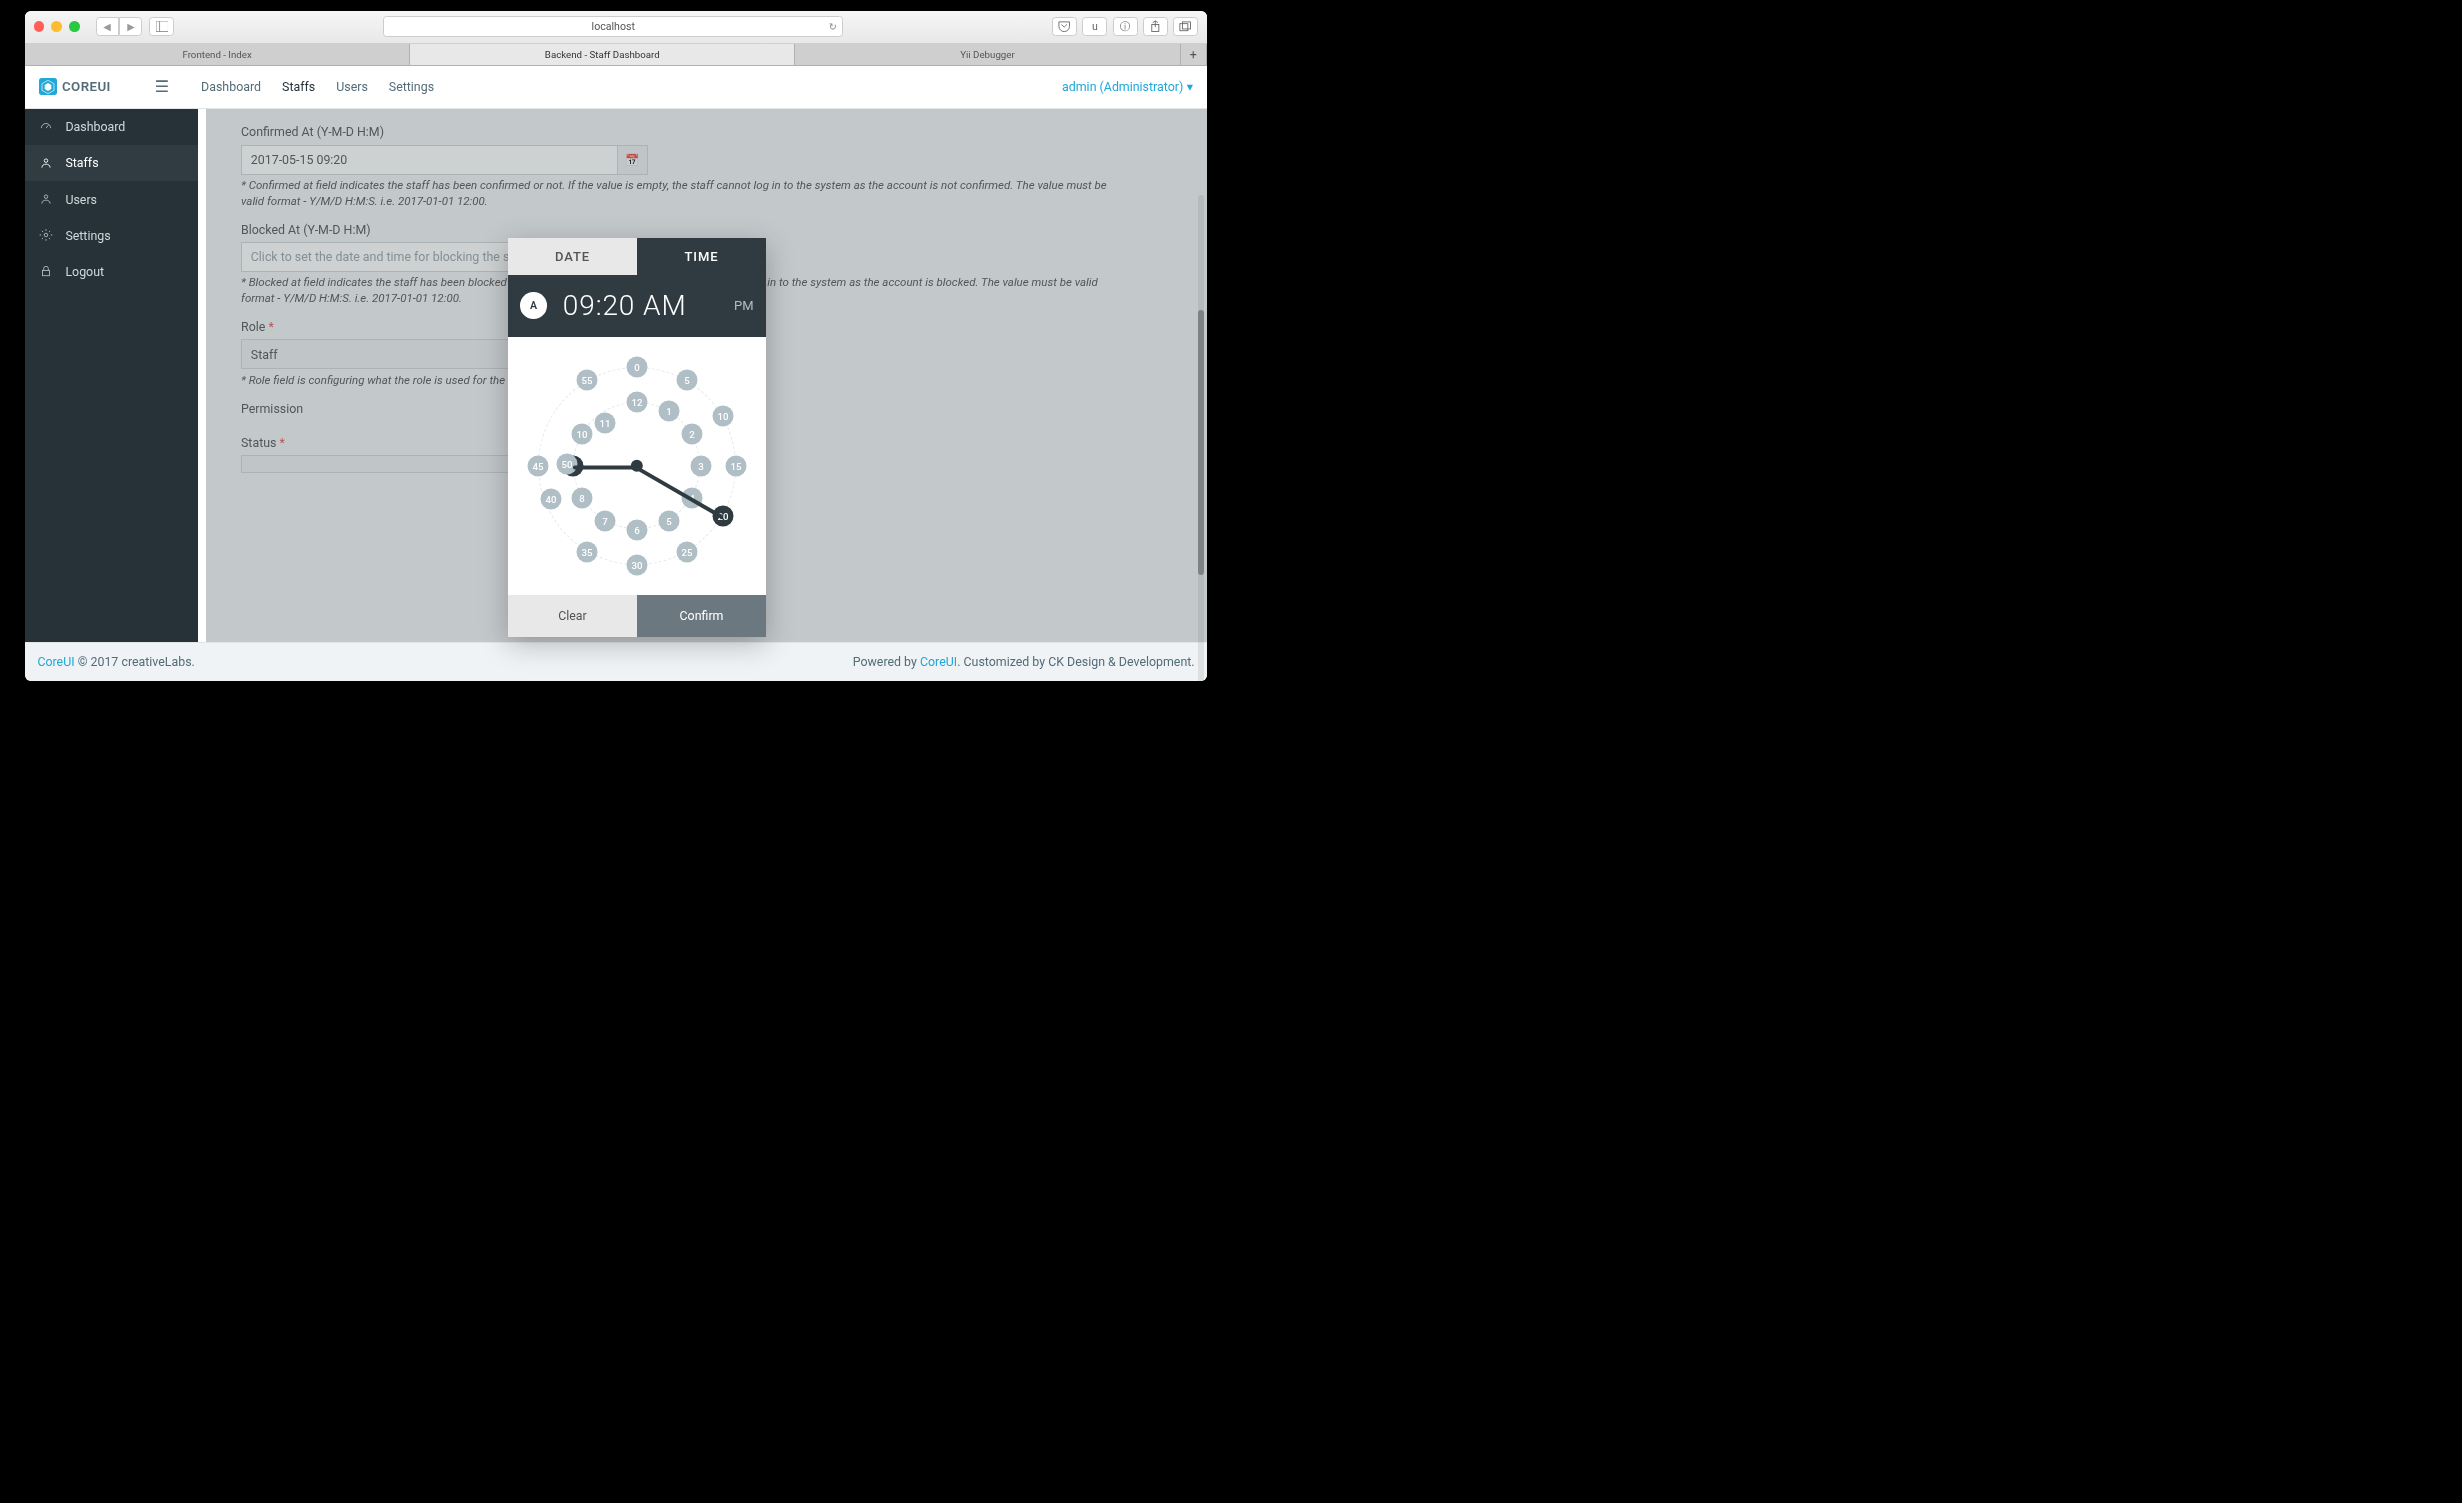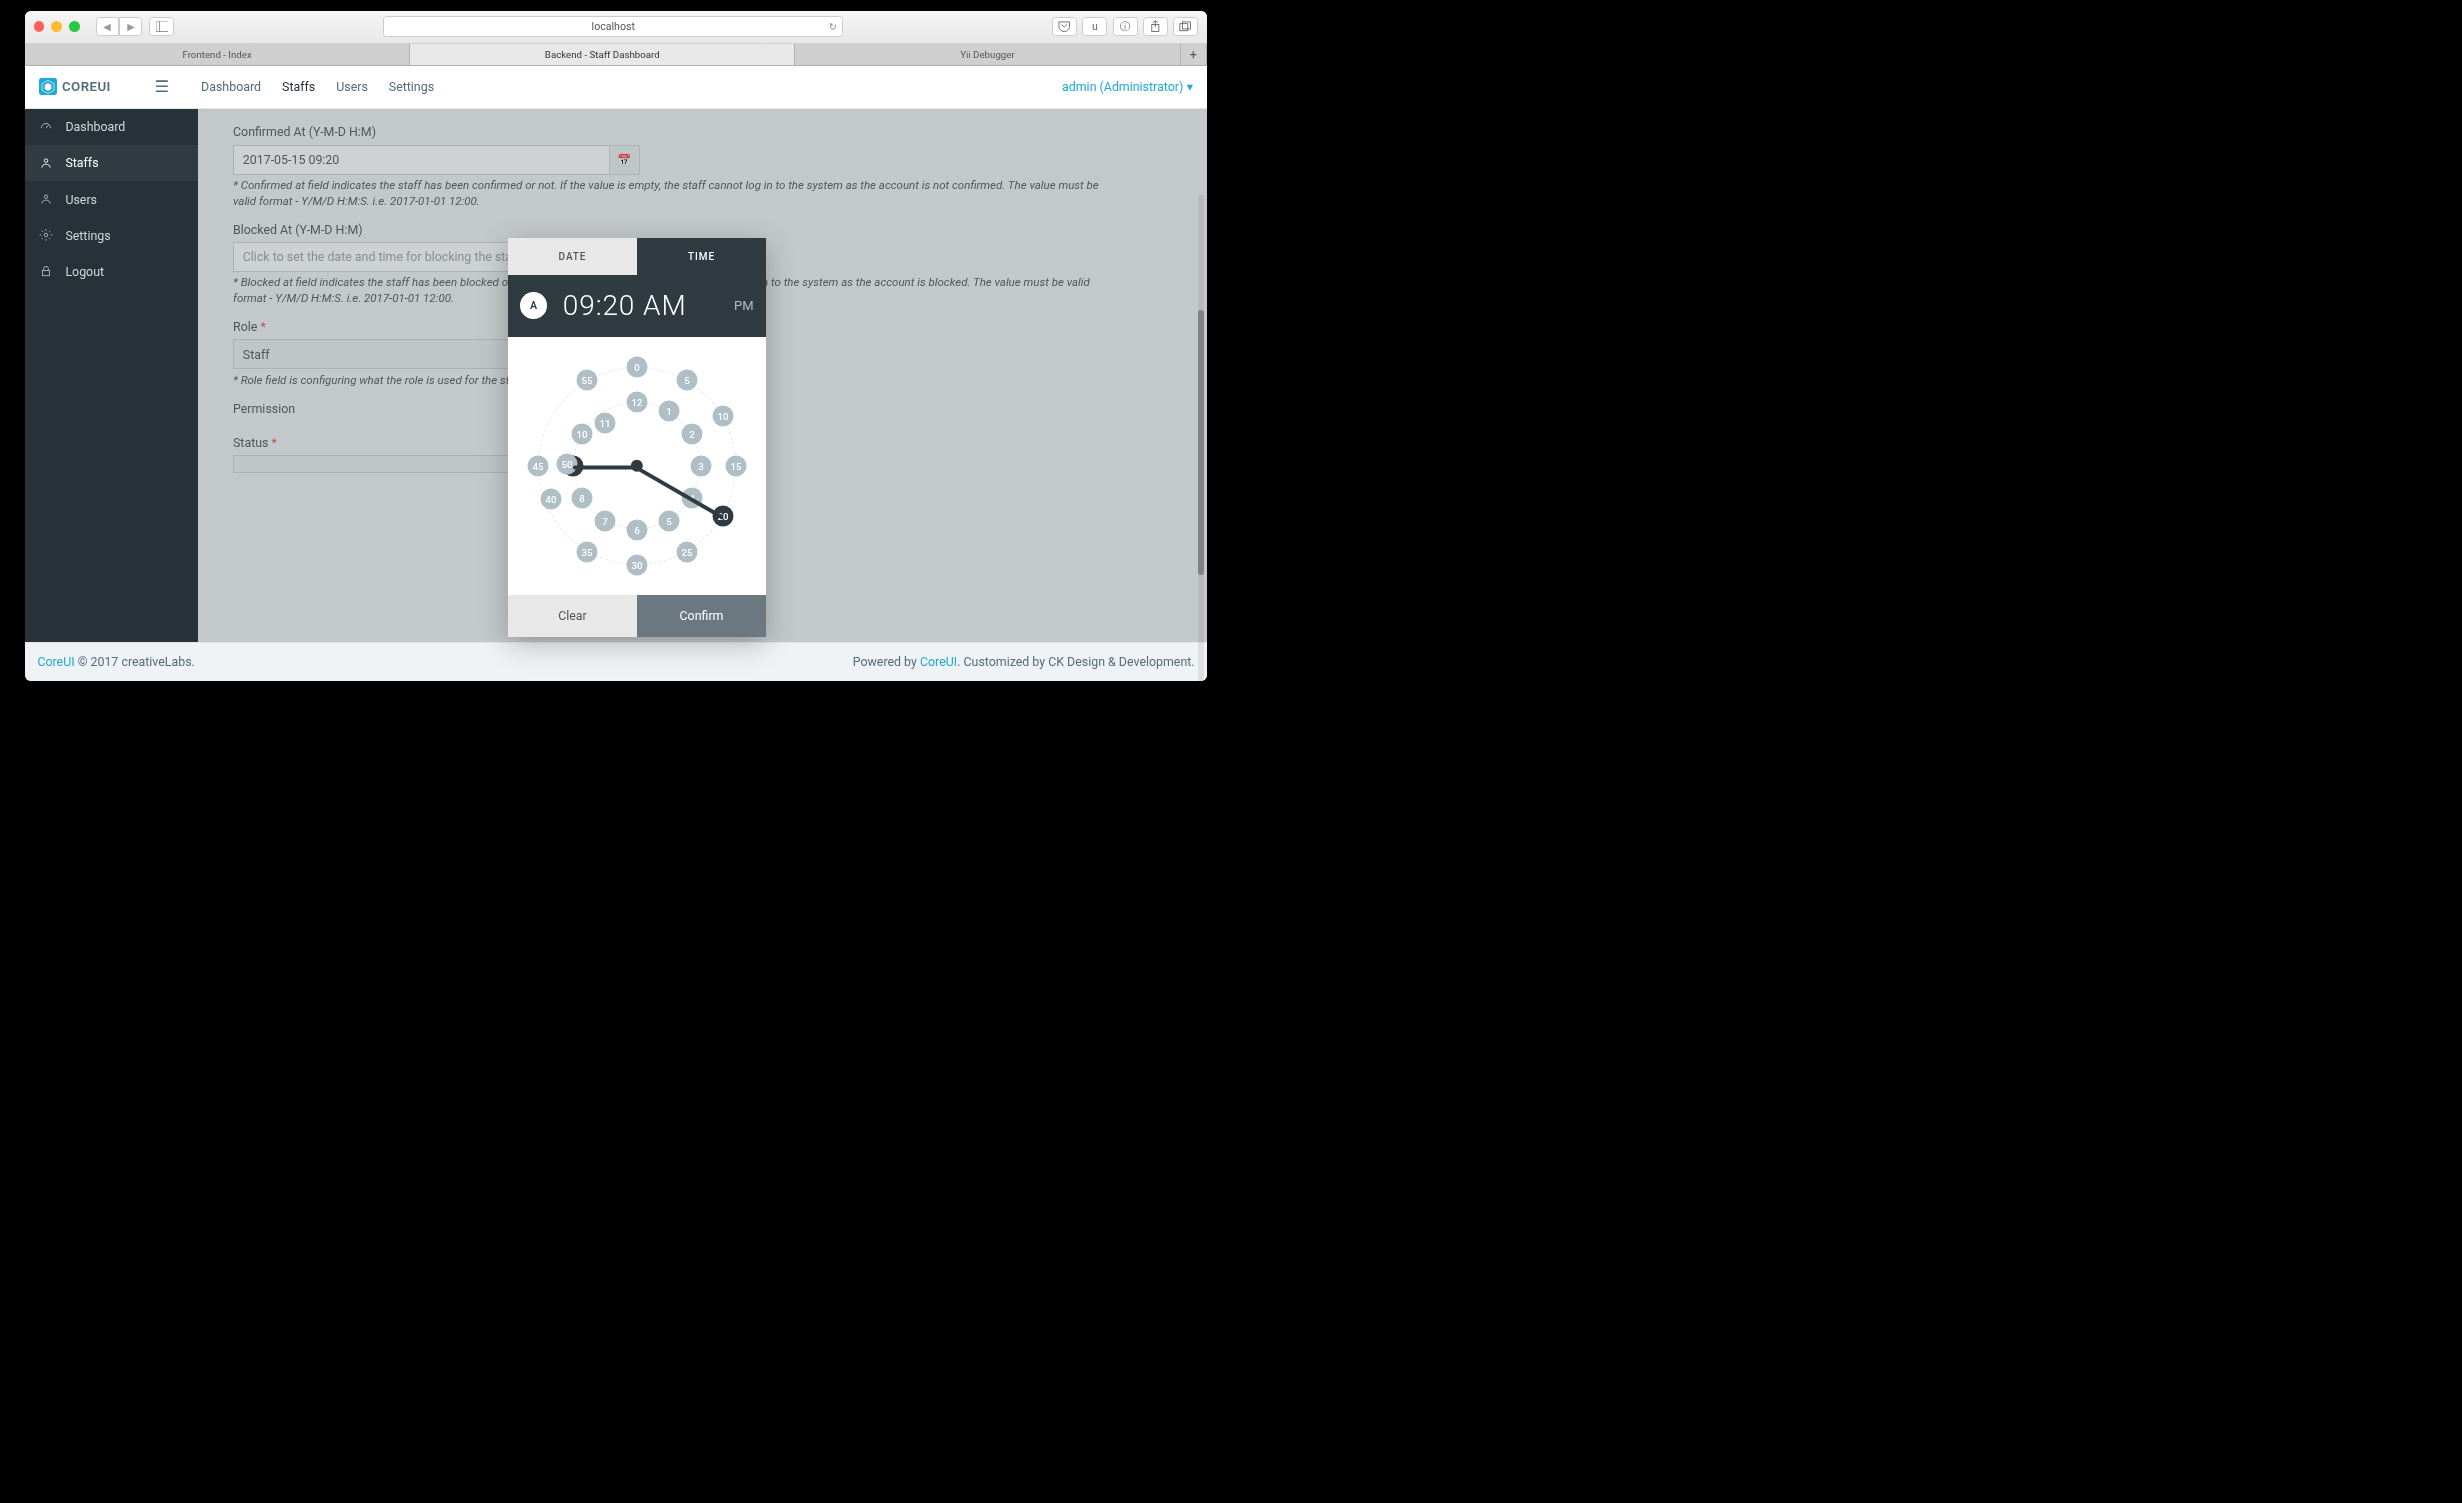--- a/index.html
+++ b/index.html
@@ -41,21 +41,21 @@
 .appbody { flex:1; display:flex; position:relative; }
 
 
 .sidebar { width:173px; background:#263238; color:#cfd8dc; padding-top:0; }
 .sbi { display:flex; align-items:center; gap:12.4px; padding:10.6px 14px; font-size:12.4px; color:#cfd8dc; }
 .sbi.active { background:#303c42; color:#fff; }
 .sbi svg { width:14px; height:14px; stroke:#b0bec5; fill:none; stroke-width:1.5; }
 .sbi.active svg { stroke:#fff; }
 
 
-.maincol { flex:1; background:#f0f3f5; position:relative; overflow:hidden; }
+.maincol { flex:1; background:#f0f3f5; position:relative; overflow:hidden;margin-left:8px; }
 .dim { position:absolute; inset:0; background:rgba(80,90,95,.28); pointer-events:none; z-index:2; }
 .form { padding:8.8px 35px 0 35px; font-size:12.4px; color:#333; }
 .form .lbl { margin:7px 0 5.3px; color:#555; }
 .form .req{color:#e55353}
 .form .input { width:407px; height:30px; background:#fff; border:0.9px solid #d0d6da; padding:0 8.8px; display:flex; align-items:center; color:#555; font-size:12.4px; position:relative;}
 .addonbox{display:flex;width:407px}
 .addonbox .input{flex:1;border-radius:0}
 .addonbox .cal{width:30px;height:30px;background:#eceff1;border:0.9px solid #d0d6da;border-left:none;display:flex;align-items:center;justify-content:center;color:#333;font-size:11.5px}
 .form .hint { font-style:italic; color:#555; font-size:11.5px; margin-top:3.5px; line-height:1.35; max-width:867px;}
 .form .select { width:407px; height:30px; background:#eceff1; border:0.9px solid #d0d6da; padding:0 8.8px; display:flex; align-items:center; color:#555;}
@@ -64,21 +64,21 @@
 .perm input{width:12.4px;height:12.4px;accent-color:#20a8d8}
 
 
 .appftr { height:39px; background:#f0f3f5; border-top:0.9px solid #e4e5e6; display:flex; align-items:center; padding:0 12.4px; font-size:12.4px; color:#536c79; }
 .appftr a{color:#20a8d8;text-decoration:none}
 .appftr .r{margin-left:auto}
 
 
 .picker { position:absolute; left:483px; top:172px; width:258px; background:#fff; box-shadow:0 7px 26.5px rgba(0,0,0,.25); z-index:5; }
 .ptabs { display:flex; }
-.ptab { flex:1; height:37px; display:flex; align-items:center; justify-content:center; font-size:10px; letter-spacing:0.9px; font-weight:500;}
+.ptab { flex:1; height:37px; display:flex; align-items:center; justify-content:center; font-size:13px; letter-spacing:0.9px; font-weight:500;}
 .ptab.date{background:#e8e8e8;color:#555}
 .ptab.time{background:#2f3b41;color:#fff}
 .phdr { background:#2f3b41; color:#fff; height:62px; display:flex; align-items:center; padding:0 12.4px; gap:10.6px;}
 .ampill{width:26.5px;height:26.5px;border-radius:50%;background:#fff;color:#2f3b41;display:flex;align-items:center;justify-content:center;font-size:10.6px;font-weight:600}
 .bigtime{font-size:28px;font-weight:300;letter-spacing:0.9px;margin-left:5.3px}
 .pm{margin-left:auto;font-size:13px;color:#b0bec5}
 .clockwrap{padding:14px;background:#fff}
 .clock{width:230px;height:230px;position:relative;margin:0 auto}
 .clock .ring{position:absolute;border:1.8px dashed #e4e7ea;border-radius:50%}
 .ring.outer{left:16px;top:16px;width:198px;height:198px}

